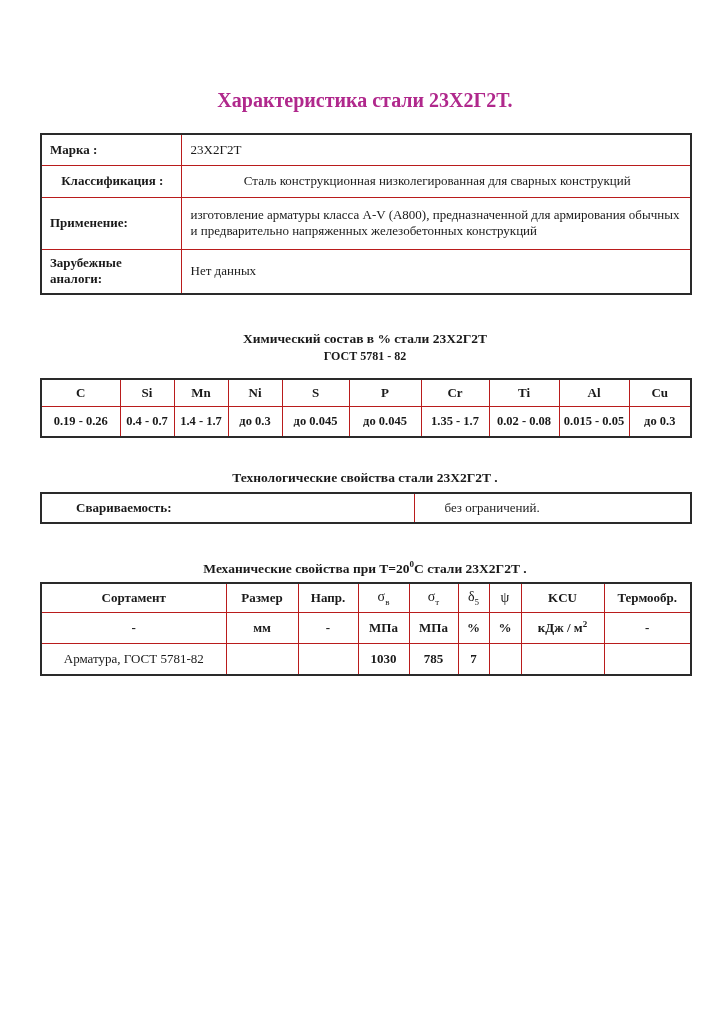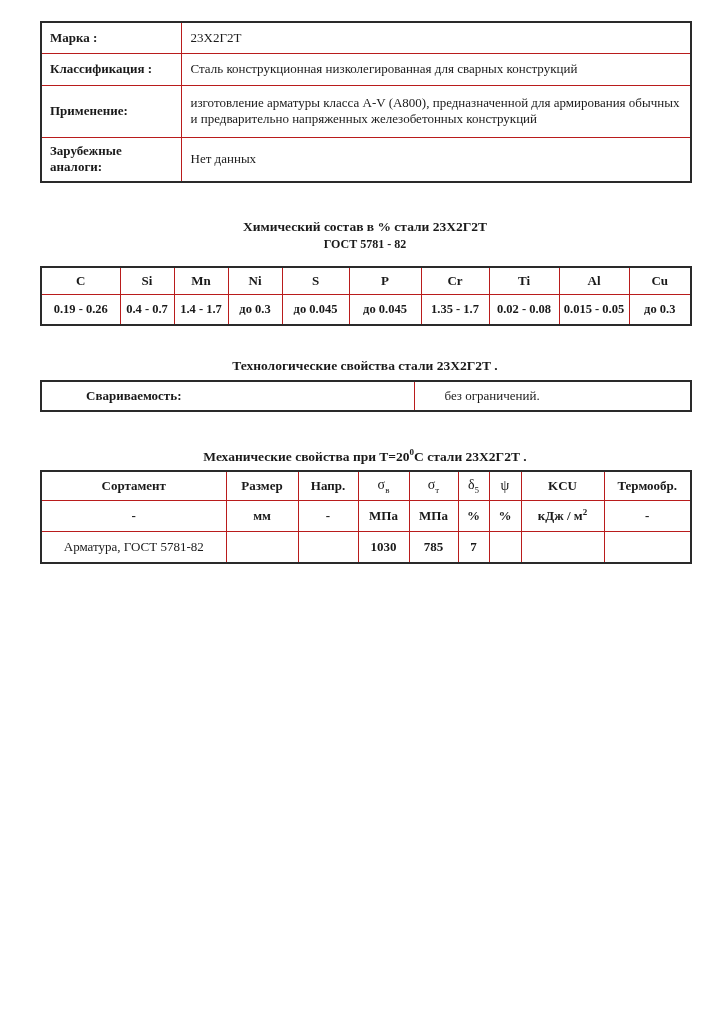--- a/index.html
+++ b/index.html
@@ -34,21 +34,21 @@
     vertical-align: middle;
     overflow: hidden;
   }
   table.outer { border: 2px solid #2a2a2a; }
 
   
   .info-table { margin-top: 21px; }
   .info-table td.lbl { font-weight: bold; padding-left: 8px; }
   .info-table td.val { padding-left: 9px; }
   .r1 { height: 31px; }
-  .r2 { height: 32px; }
+  .r2 { height: 32px; text-align: center; }
   .r3 { height: 52px; }
   .r4 { height: 45px; border-radius: 9px; }
 
   .section-head {
     text-align: center;
     font-weight: bold;
     font-size: 13.5px;
     line-height: 17px;
   }
   .section-sub {
@@ -59,40 +59,41 @@
   }
   .chem-head { margin-top: 35px; }
   .chem-table { margin-top: 13px; }
   .chem-table td { text-align: center; padding: 1px 2px; }
   .chem-table .hrow td { height: 27px; font-weight: bold; }
   .chem-table .vrow td { height: 31px; font-weight: bold; font-size: 12.5px; }
 
   .tech-head { margin-top: 31px; }
   .tech-table { margin-top: 6px; }
   .tech-table td { height: 30px; }
-  .tech-table td.lbl { font-weight: bold; padding-left: 44px; }
+  .tech-table td.lbl { font-weight: bold; padding-left: 34px; }
   .tech-table td.val { padding-left: 30px; }
 
   .mech-head { margin-top: 32px; }
   .mech-table { margin-top: 5px; }
   .mech-table td { text-align: center; padding: 1px 2px; }
   .mech-table .hrow td { height: 30px; font-weight: bold; }
   .mech-table .hrow td.greek { font-weight: normal; font-size: 14px; }
   .mech-table .urow td { height: 31px; font-weight: bold; }
   .mech-table .drow td { height: 31px; }
   .mech-table .drow td.num { font-weight: bold; }
   sub { font-size: 9px; }
   sup { font-size: 9px; }
 </style>
 </head>
 <body>
 
 <div class="page">
   <div class="content">
 
+    <div class="doc-title" style="color: rgb(176, 40, 140);">Характеристика стали 23Х2Г2Т.</div>
 
     <table class="info-table outer">
       <colgroup>
           <col style="width:140px">
           <col style="width:510px">
         </colgroup>
       <tbody>
           <tr class="r1">
         <td class="lbl">Марка :</td>
         <td class="val">23Х2Г2Т</td>

